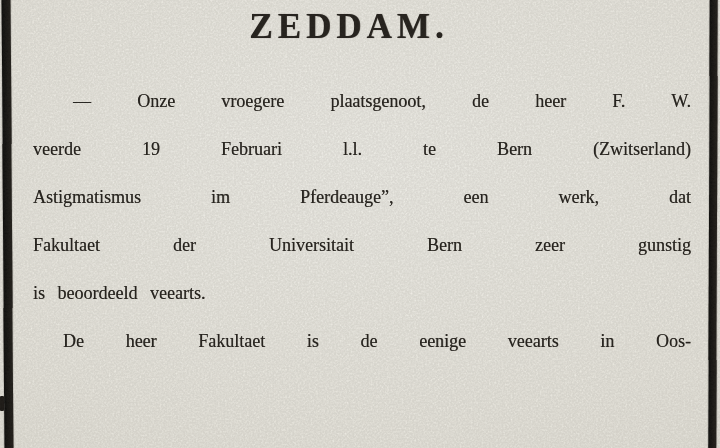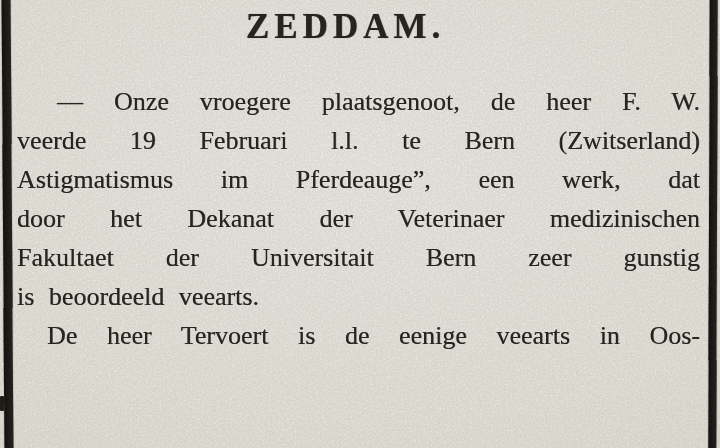--- a/index.html
+++ b/index.html
@@ -29,39 +29,39 @@
   .rule.right { left: 709px; width: 8px; transform: skewX(-0.2deg); }
   .edge-nub {
     position: absolute;
     left: 0; top: 396px;
     width: 4px; height: 15px;
     background: #191613;
     border-radius: 1px;
   }
   .content {
     position: absolute;
-    left: 13px;
+    left: 20px;
     right: 16px;
     top: 0;
   }
   .title {
     margin: 0;
     padding-top: 8px;
     font-size: 35px;
     line-height: 38px;
     font-weight: bold;
     letter-spacing: 5px;
     text-align: center;
     transform: translateX(-13px);
     text-shadow: 0.4px 0.4px 0.7px rgba(25, 20, 15, 0.75);
   }
   .body { margin-top: 38px; }
   .ln {
-    margin: 4px;
-    font-size: 26px;
+    margin: 13px;
+    font-size: 18px;
     line-height: 35px;
     word-spacing: 3px;
     text-shadow: 0.35px 0.35px 0.6px rgba(28, 23, 17, 0.6);
     white-space: nowrap;
   }
   .ln.j {
     white-space: normal;
     text-align: justify;
     text-align-last: justify;
   }
@@ -84,24 +84,23 @@
   <div class="rule left"></div>
   <div class="rule right"></div>
   <div class="edge-nub"></div>
 
   <div class="content">
     <h1 class="title">ZEDDAM.</h1>
     <div class="body">
       <p class="ln j dash">— Onze vroegere plaatsgenoot, de heer F. W.</p>
       <p class="ln j">veerde 19 Februari l.l. te Bern (Zwitserland)</p>
       <p class="ln j">Astigmatismus im Pferdeauge”, een werk, dat</p>
-      <p class="ln j">door het Dekanat der Veterinaer medizinischen</p>
       <p class="ln j">Fakultaet der Universitait Bern zeer gunstig</p>
       <p class="ln wide-sm">is beoordeeld veearts.</p>
-      <p class="ln j para">De heer Tervoert is de eenige veearts in Oos-</p>
+      <p class="ln j para">De heer Fakultaet is de eenige veearts in Oos-</p>
     </div>
   </div>
 
   <svg class="grain" width="720" height="448" xmlns="http://www.w3.org/2000/svg">
     <filter id="grainF">
       <feTurbulence type="fractalNoise" baseFrequency="0.55" numOctaves="2" seed="7" stitchTiles="stitch"></feTurbulence>
       <feColorMatrix type="matrix" values="0 0 0 0 0.10  0 0 0 0 0.09  0 0 0 0 0.07  0.9 0.9 0.9 0 -0.55"></feColorMatrix>
     </filter>
     <rect width="720" height="448" filter="url(#grainF)"></rect>
   </svg>

